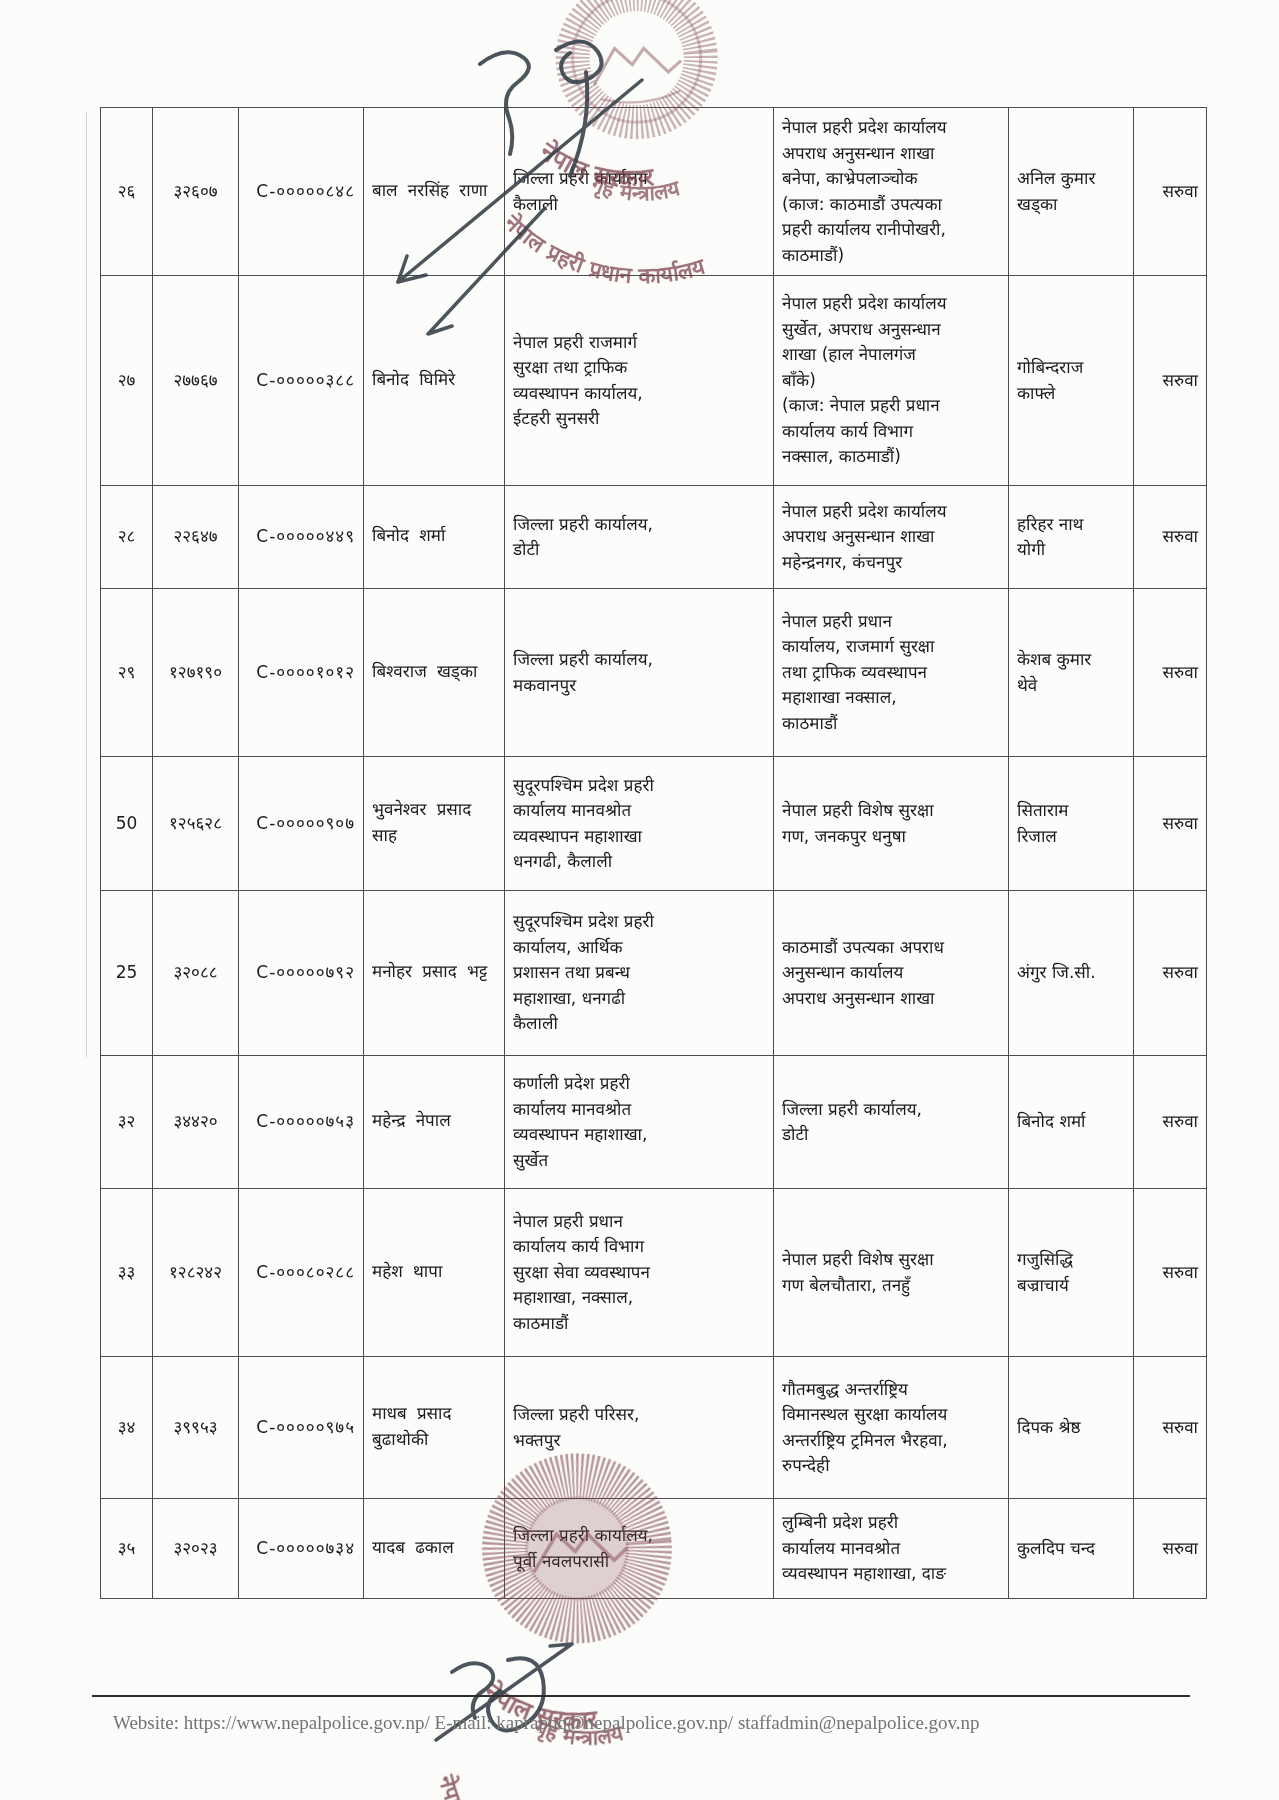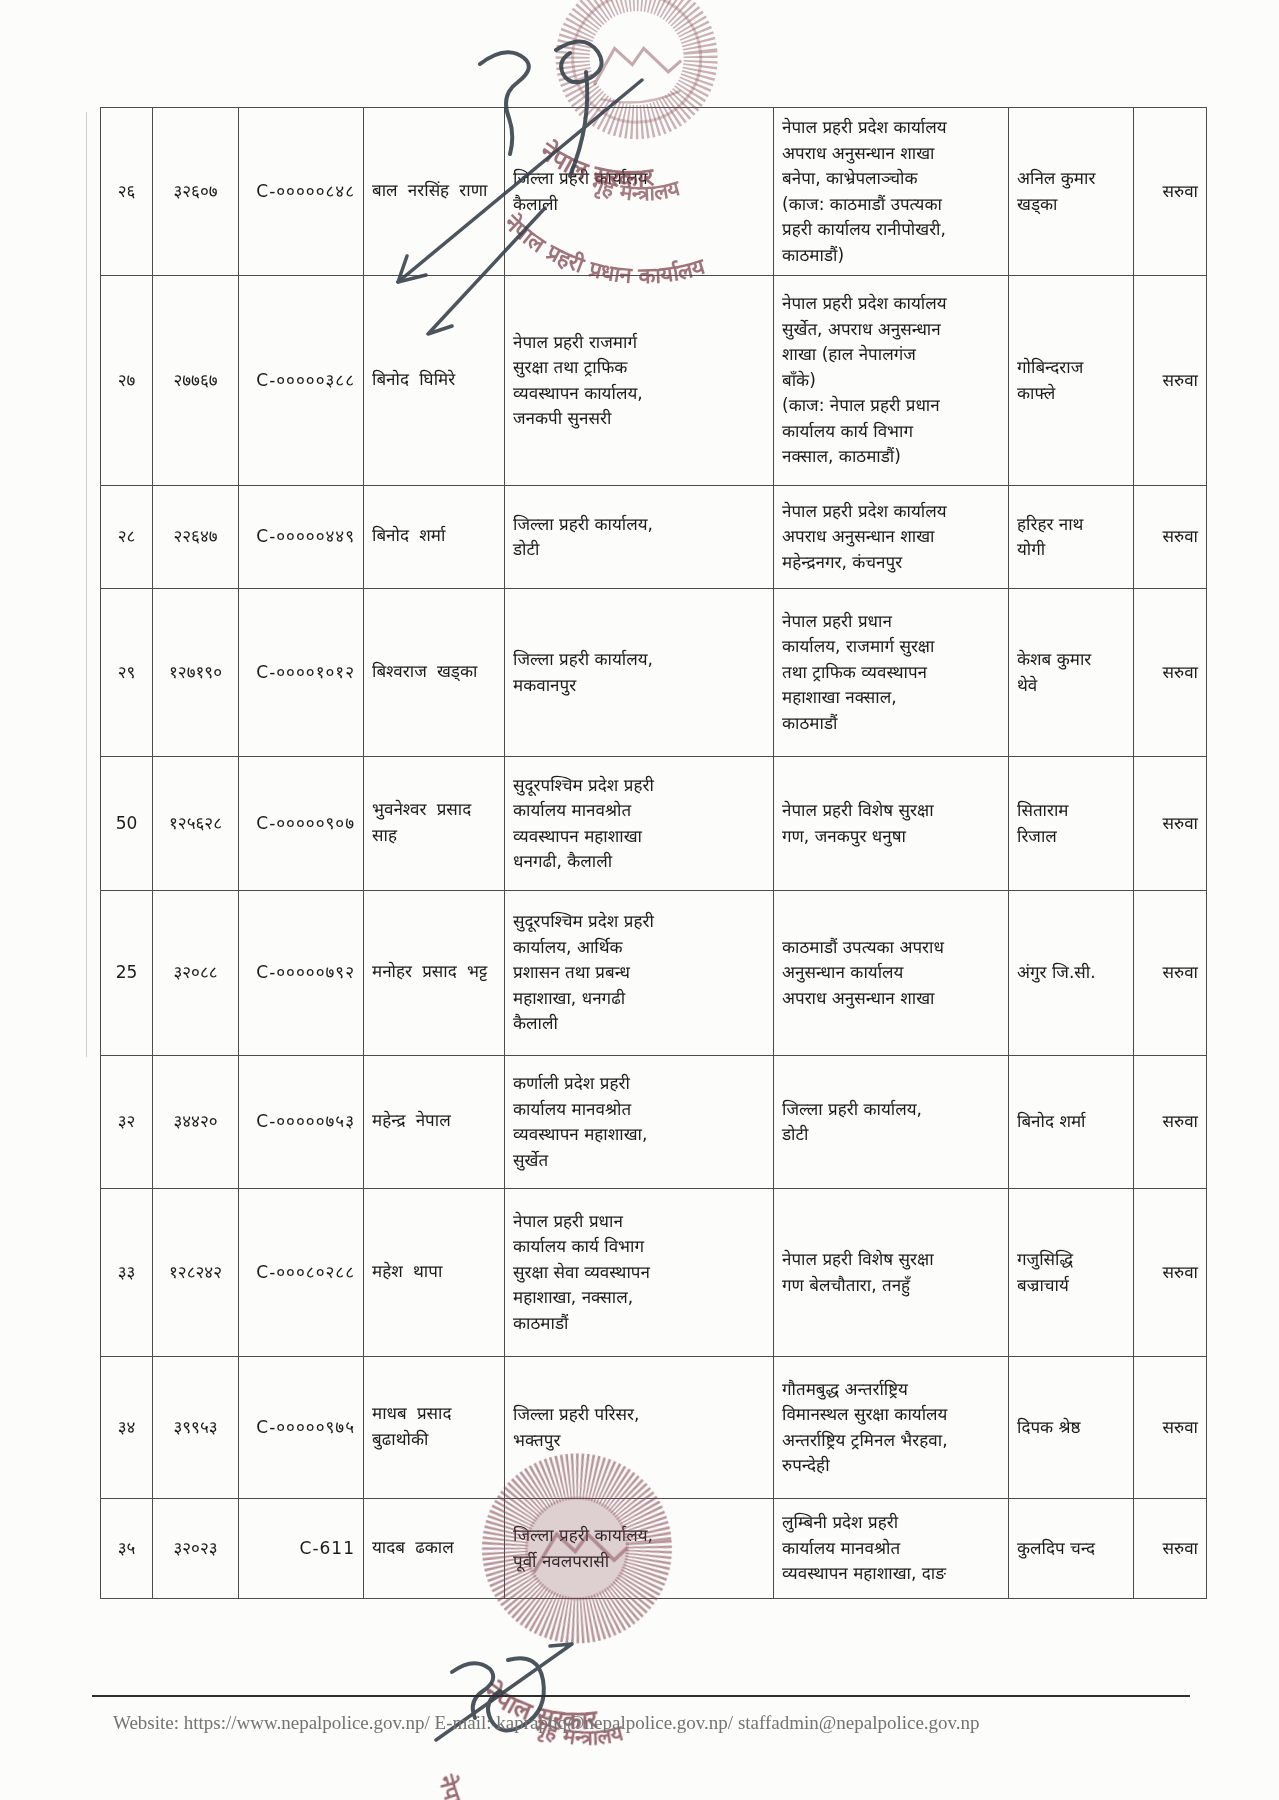--- a/index.html
+++ b/index.html
@@ -71,21 +71,21 @@
     <td class="c-remark">सरुवा</td>
   </tr>
       <tr class="r1">
     <td class="c-sn">२७</td>
     <td class="c-no">२७७६७</td>
     <td class="c-cno">C-०००००३८८</td>
     <td class="c-name">बिनोद घिमिरे</td>
     <td class="c-from">नेपाल प्रहरी राजमार्ग
 सुरक्षा तथा ट्राफिक
 व्यवस्थापन कार्यालय,
-जनकपी सुनसरी</td>
+ईटहरी सुनसरी</td>
     <td class="c-to">नेपाल प्रहरी प्रदेश कार्यालय
 सुर्खेत, अपराध अनुसन्धान
 शाखा (हाल नेपालगंज
 बाँके)
 (काज: नेपाल प्रहरी प्रधान
 कार्यालय कार्य विभाग
 नक्साल, काठमाडौं)</td>
     <td class="c-by">गोबिन्दराज
 काफ्ले</td>
     <td class="c-remark">सरुवा</td>
@@ -193,21 +193,21 @@
     <td class="c-to">गौतमबुद्ध अन्तर्राष्ट्रिय
 विमानस्थल सुरक्षा कार्यालय
 अन्तर्राष्ट्रिय ट्रमिनल भैरहवा,
 रुपन्देही</td>
     <td class="c-by">दिपक श्रेष्ठ</td>
     <td class="c-remark">सरुवा</td>
   </tr>
       <tr class="r9">
     <td class="c-sn">३५</td>
     <td class="c-no">३२०२३</td>
-    <td class="c-cno">C-611</td>
+    <td class="c-cno">C-०००००७३४</td>
     <td class="c-name">यादब ढकाल</td>
     <td class="c-from">जिल्ला प्रहरी कार्यालय,
 पूर्वी नवलपरासी</td>
     <td class="c-to">लुम्बिनी प्रदेश प्रहरी
 कार्यालय मानवश्रोत
 व्यवस्थापन महाशाखा, दाङ</td>
     <td class="c-by">कुलदिप चन्द</td>
     <td class="c-remark">सरुवा</td>
   </tr>
     </tbody>

